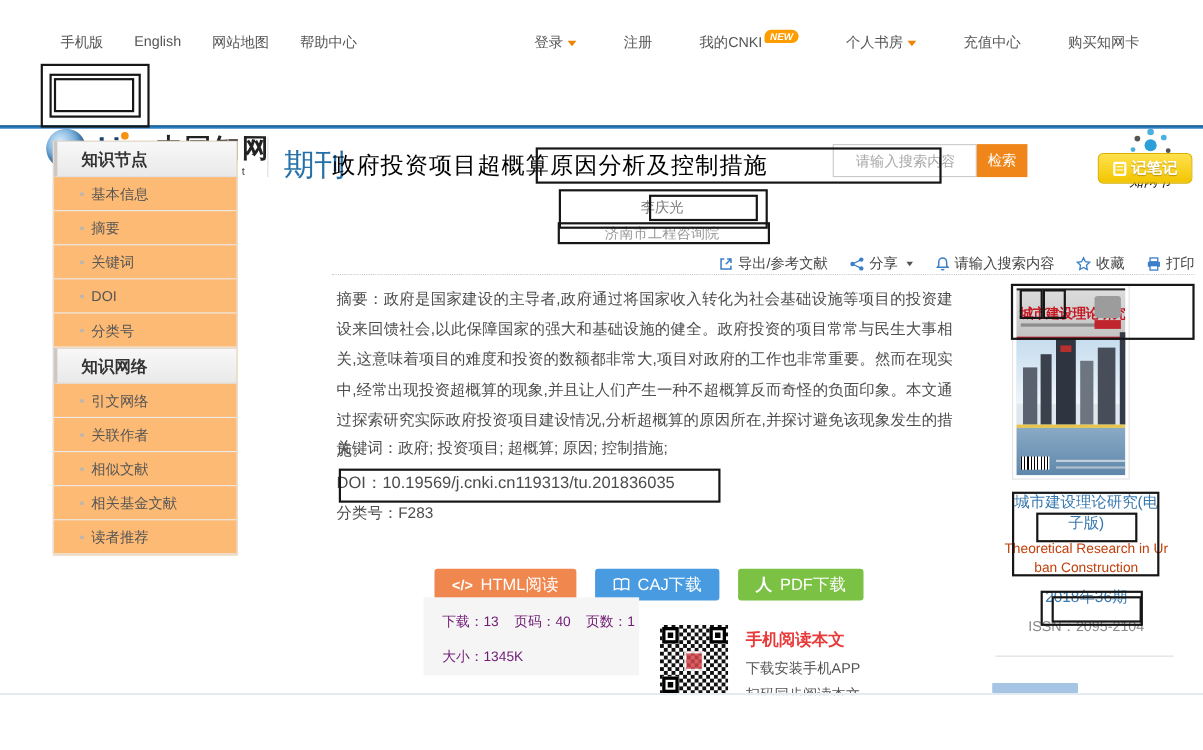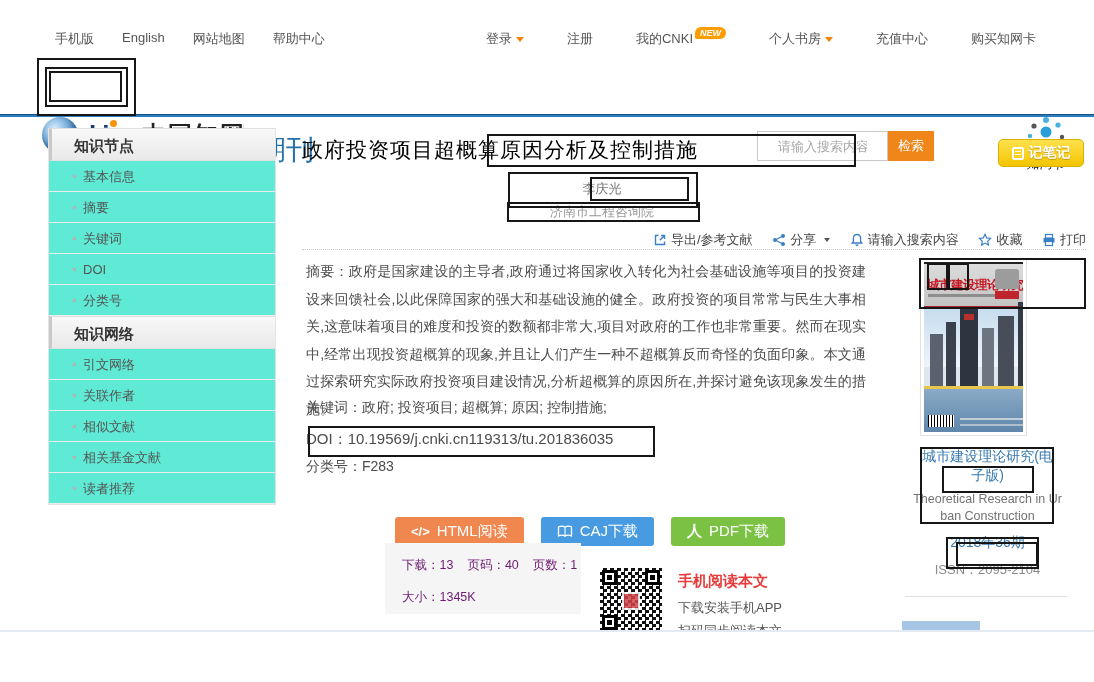--- a/index.html
+++ b/index.html
@@ -26,21 +26,21 @@
   .brand-domain{position:absolute;left:160px;top:96px;font-size:10px;letter-spacing:4px;color:#444}
   .header-divider{position:absolute;left:243px;top:70px;width:1px;height:36px;background:#ddd}
   .section-name{position:absolute;left:258px;top:76px;font-size:28px;color:#2470a8}
   .search-input{position:absolute;left:757px;top:76px;width:131px;height:30px;border:1px solid #c9c9c9;font-size:13px;color:#333;padding:0 20px;outline:none}
   .search-input::placeholder{color:#a8a8a8}
   .search-btn{position:absolute;left:888px;top:76px;width:46px;height:30px;background:#f08519;color:#fff;font-size:13px;border:none;cursor:pointer}
   .node-wrap{position:absolute;left:1014px;top:60px;width:64px;text-align:center}
   .node-label{font-family:"Liberation Serif","DejaVu Serif",serif;font-size:13px;color:#111;font-style:italic;margin-top:-2px}
 
   
-  .sidebar{position:absolute;left:48px;top:128px;width:228px;border:1px solid #e4e4e4;border-top:none;background:#5eead4}
+  .sidebar{position:absolute;left:48px;top:128px;width:168px;border:1px solid #e4e4e4;border-top:none;background:#fdba74}
   .side-group-title{height:33px;line-height:33px;padding-left:22px;font-size:15px;font-weight:bold;color:#333;background:linear-gradient(#f8f8f8,#e9e9e9);border-top:1px solid #e0e0e0;border-bottom:1px solid #e0e0e0;border-left:3px solid #c9c9c9}
   .side-item{height:31px;line-height:31px;padding-left:34px;font-size:13px;color:#555;border-bottom:1px solid #ececec;position:relative;cursor:pointer}
   .side-item::before{content:"";position:absolute;left:24px;top:14px;width:3px;height:3px;background:#b5b5b5}
 
   
   .article-title{position:absolute;left:302px;top:136px;width:740px;font-size:21px;color:#000;letter-spacing:1px}
   .author{position:absolute;left:302px;top:180px;width:600px;text-align:center;font-size:13px;color:#777}
   .affiliation{position:absolute;left:302px;top:203px;width:600px;text-align:center;font-size:13px;color:#999}
   .actions{position:absolute;left:302px;top:231px;width:784px;text-align:right;font-size:13px;color:#444}
   .actions .act{display:inline-flex;align-items:center;gap:4px;margin-left:16px;cursor:pointer}
@@ -96,21 +96,21 @@
   .b6{left:94px;width:13px;height:84px;background:#343b47}
   .b7{left:111px;width:14px;height:60px;background:#596273}
   .bsign{position:absolute;left:40px;bottom:112px;width:10px;height:6px;background:#b8302e}
   .bridge{position:absolute;left:0;bottom:43px;width:100%;height:3px;background:#e8c54b}
   .water{position:absolute;left:0;bottom:0;width:100%;height:43px;background:linear-gradient(#8aaac6,#5f87ab)}
   .barcode{position:absolute;left:4px;bottom:5px;width:26px;height:12px;background:repeating-linear-gradient(90deg,#000 0 1px,#fff 1px 3px)}
   .cap1{position:absolute;left:36px;bottom:12px;width:80px;height:2px;background:#d8dee5;opacity:.8}
   .cap2{position:absolute;left:36px;bottom:6px;width:86px;height:2px;background:#c3ccd6;opacity:.8}
   .jcol{position:absolute;left:905px;top:447px;width:165px;text-align:center}
   .jname{font-size:14px;color:#3879b0;line-height:19px;cursor:pointer;padding:0 12px;word-break:break-all}
-  .jen{font-size:12.5px;color:#737373;line-height:17px;margin-top:6px;padding:0 8px;word-break:break-all}
+  .jen{font-size:12.5px;color:#c2410c;line-height:17px;margin-top:6px;padding:0 8px;word-break:break-all}
   .jissue{font-size:14px;color:#3879b0;margin-top:9px;cursor:pointer}
   .jissn{font-size:13px;color:#8a8a8a;margin-top:9px}
   .jdivider{position:absolute;left:905px;top:596px;width:162px;border-top:1px solid #ddd}
   .clipped-blue{position:absolute;left:902px;top:621px;width:78px;height:9px;background:#5d93cc;opacity:.55;border-radius:1px}
 
   
   .page-cut-line{position:absolute;left:0;top:630px;width:100%;height:2px;background:#e3eaf1}
   .page-cut{position:absolute;left:0;top:632px;width:100%;height:50px;background:#fff;z-index:4}
 
   

